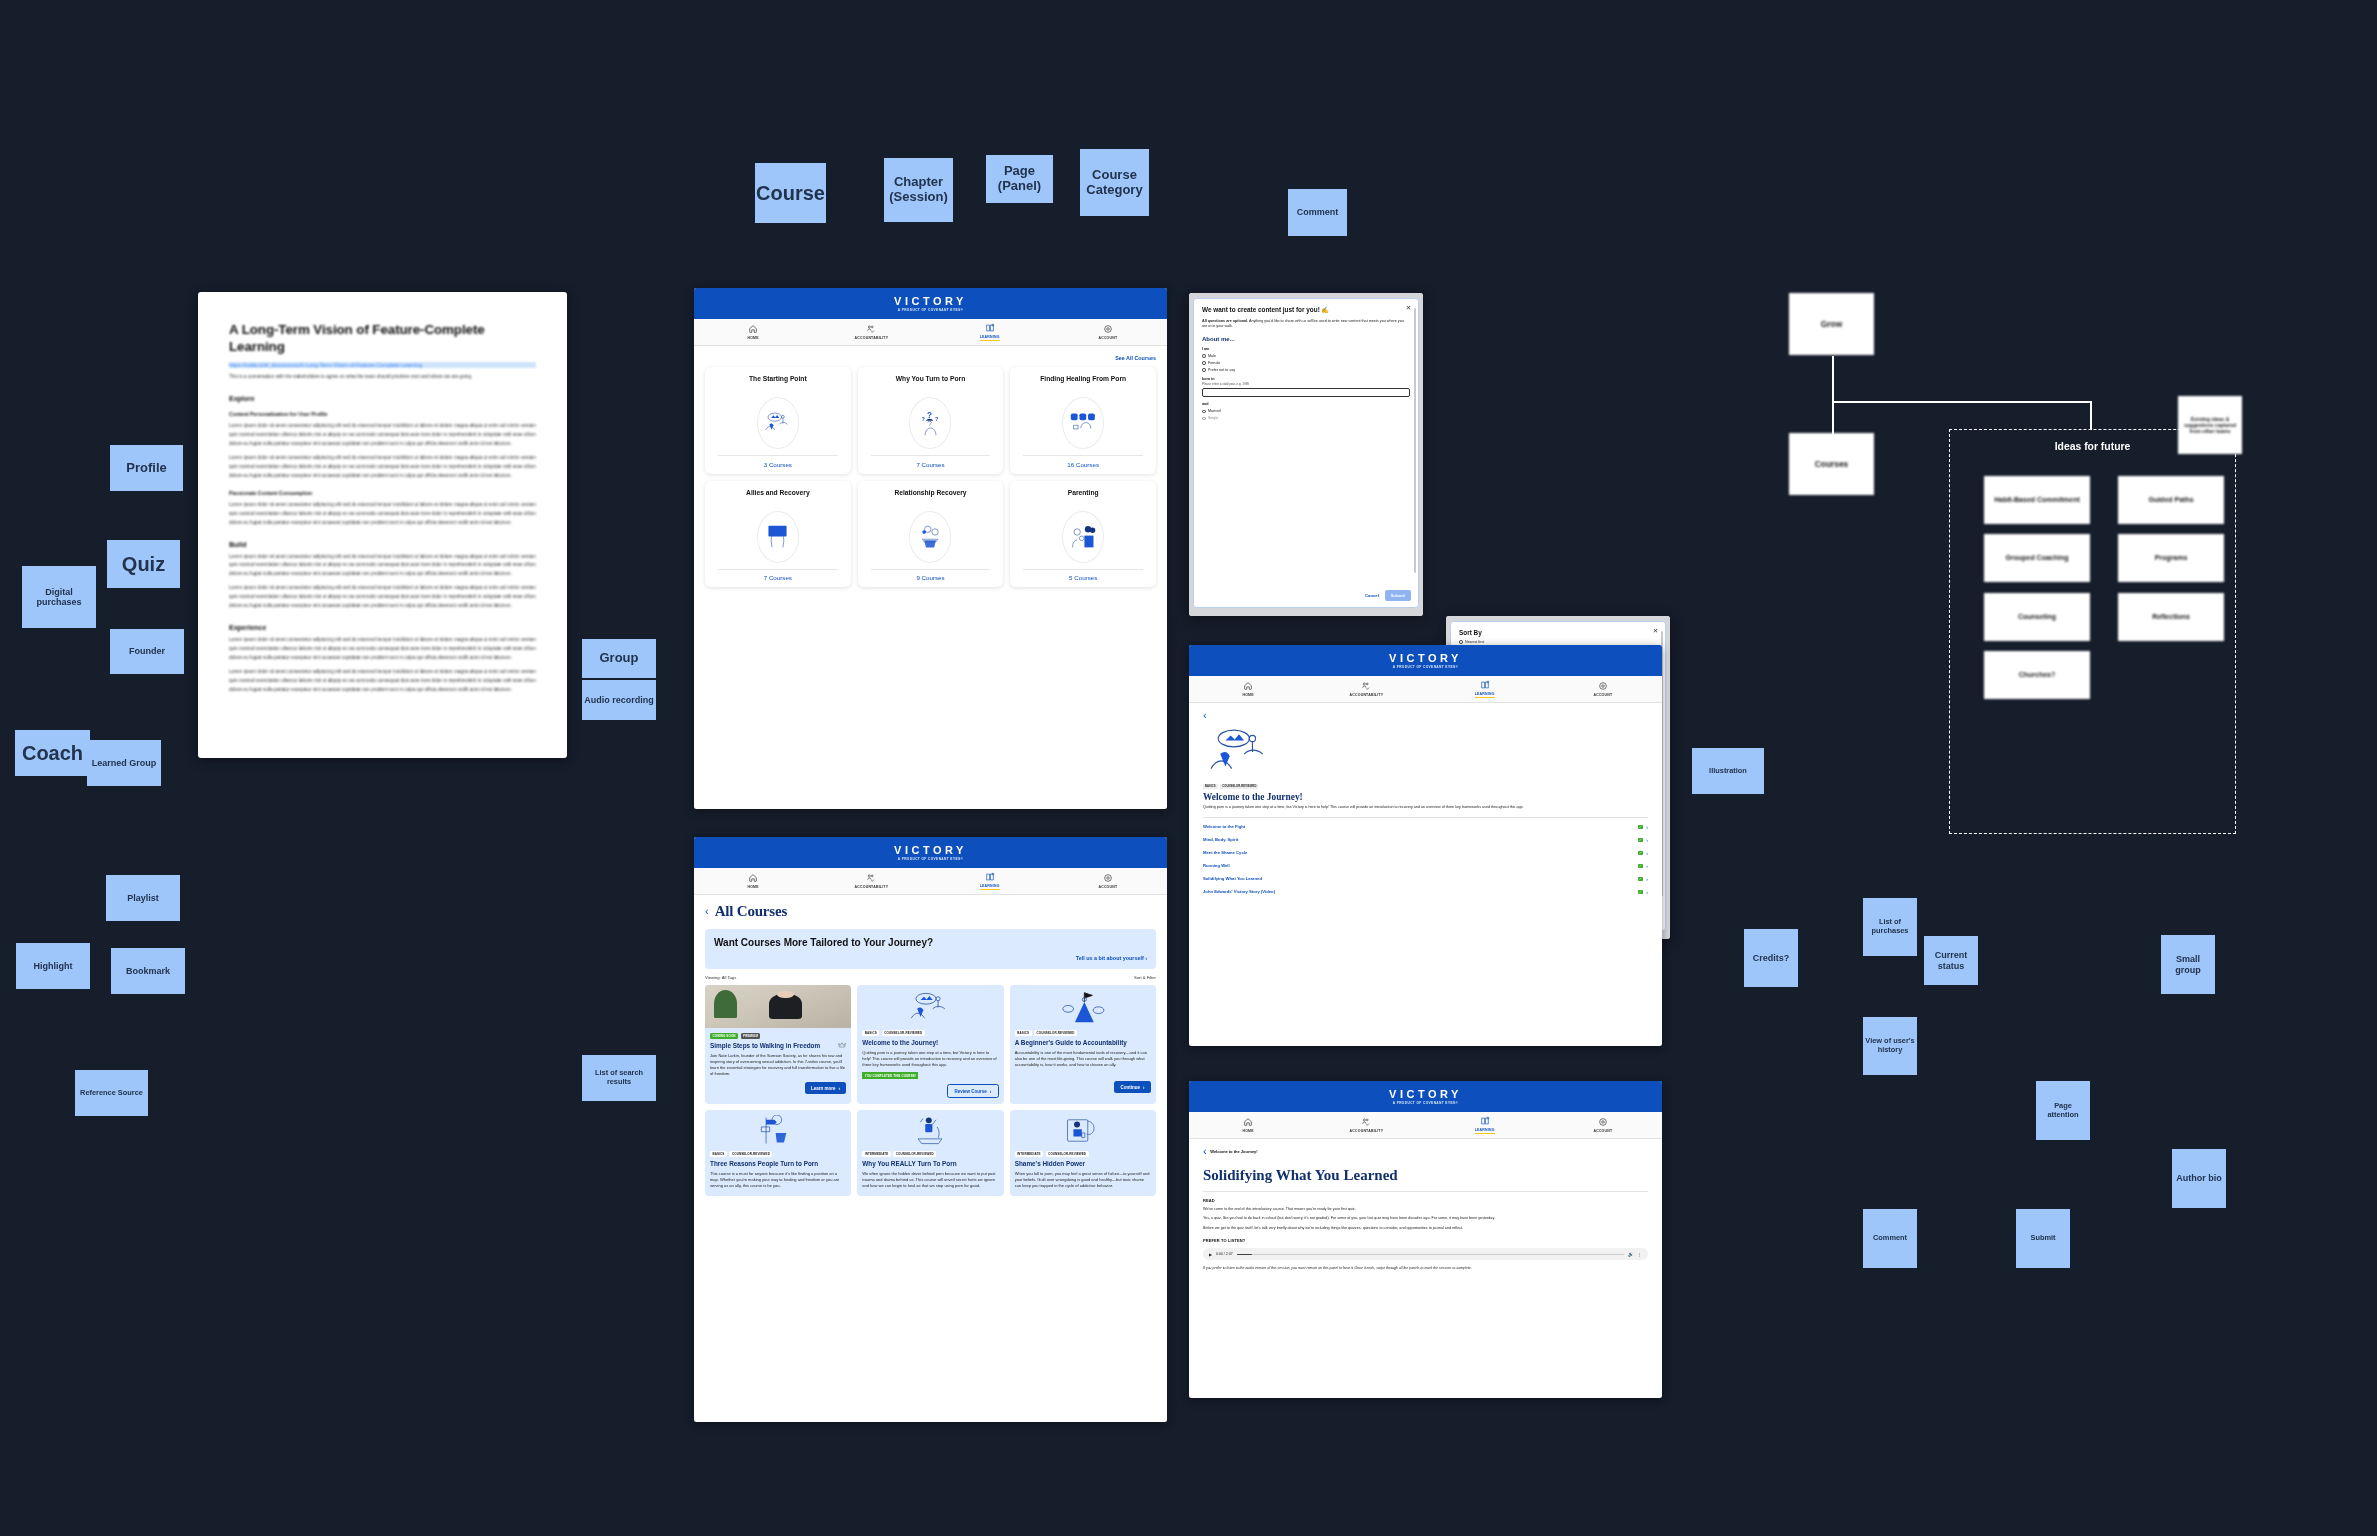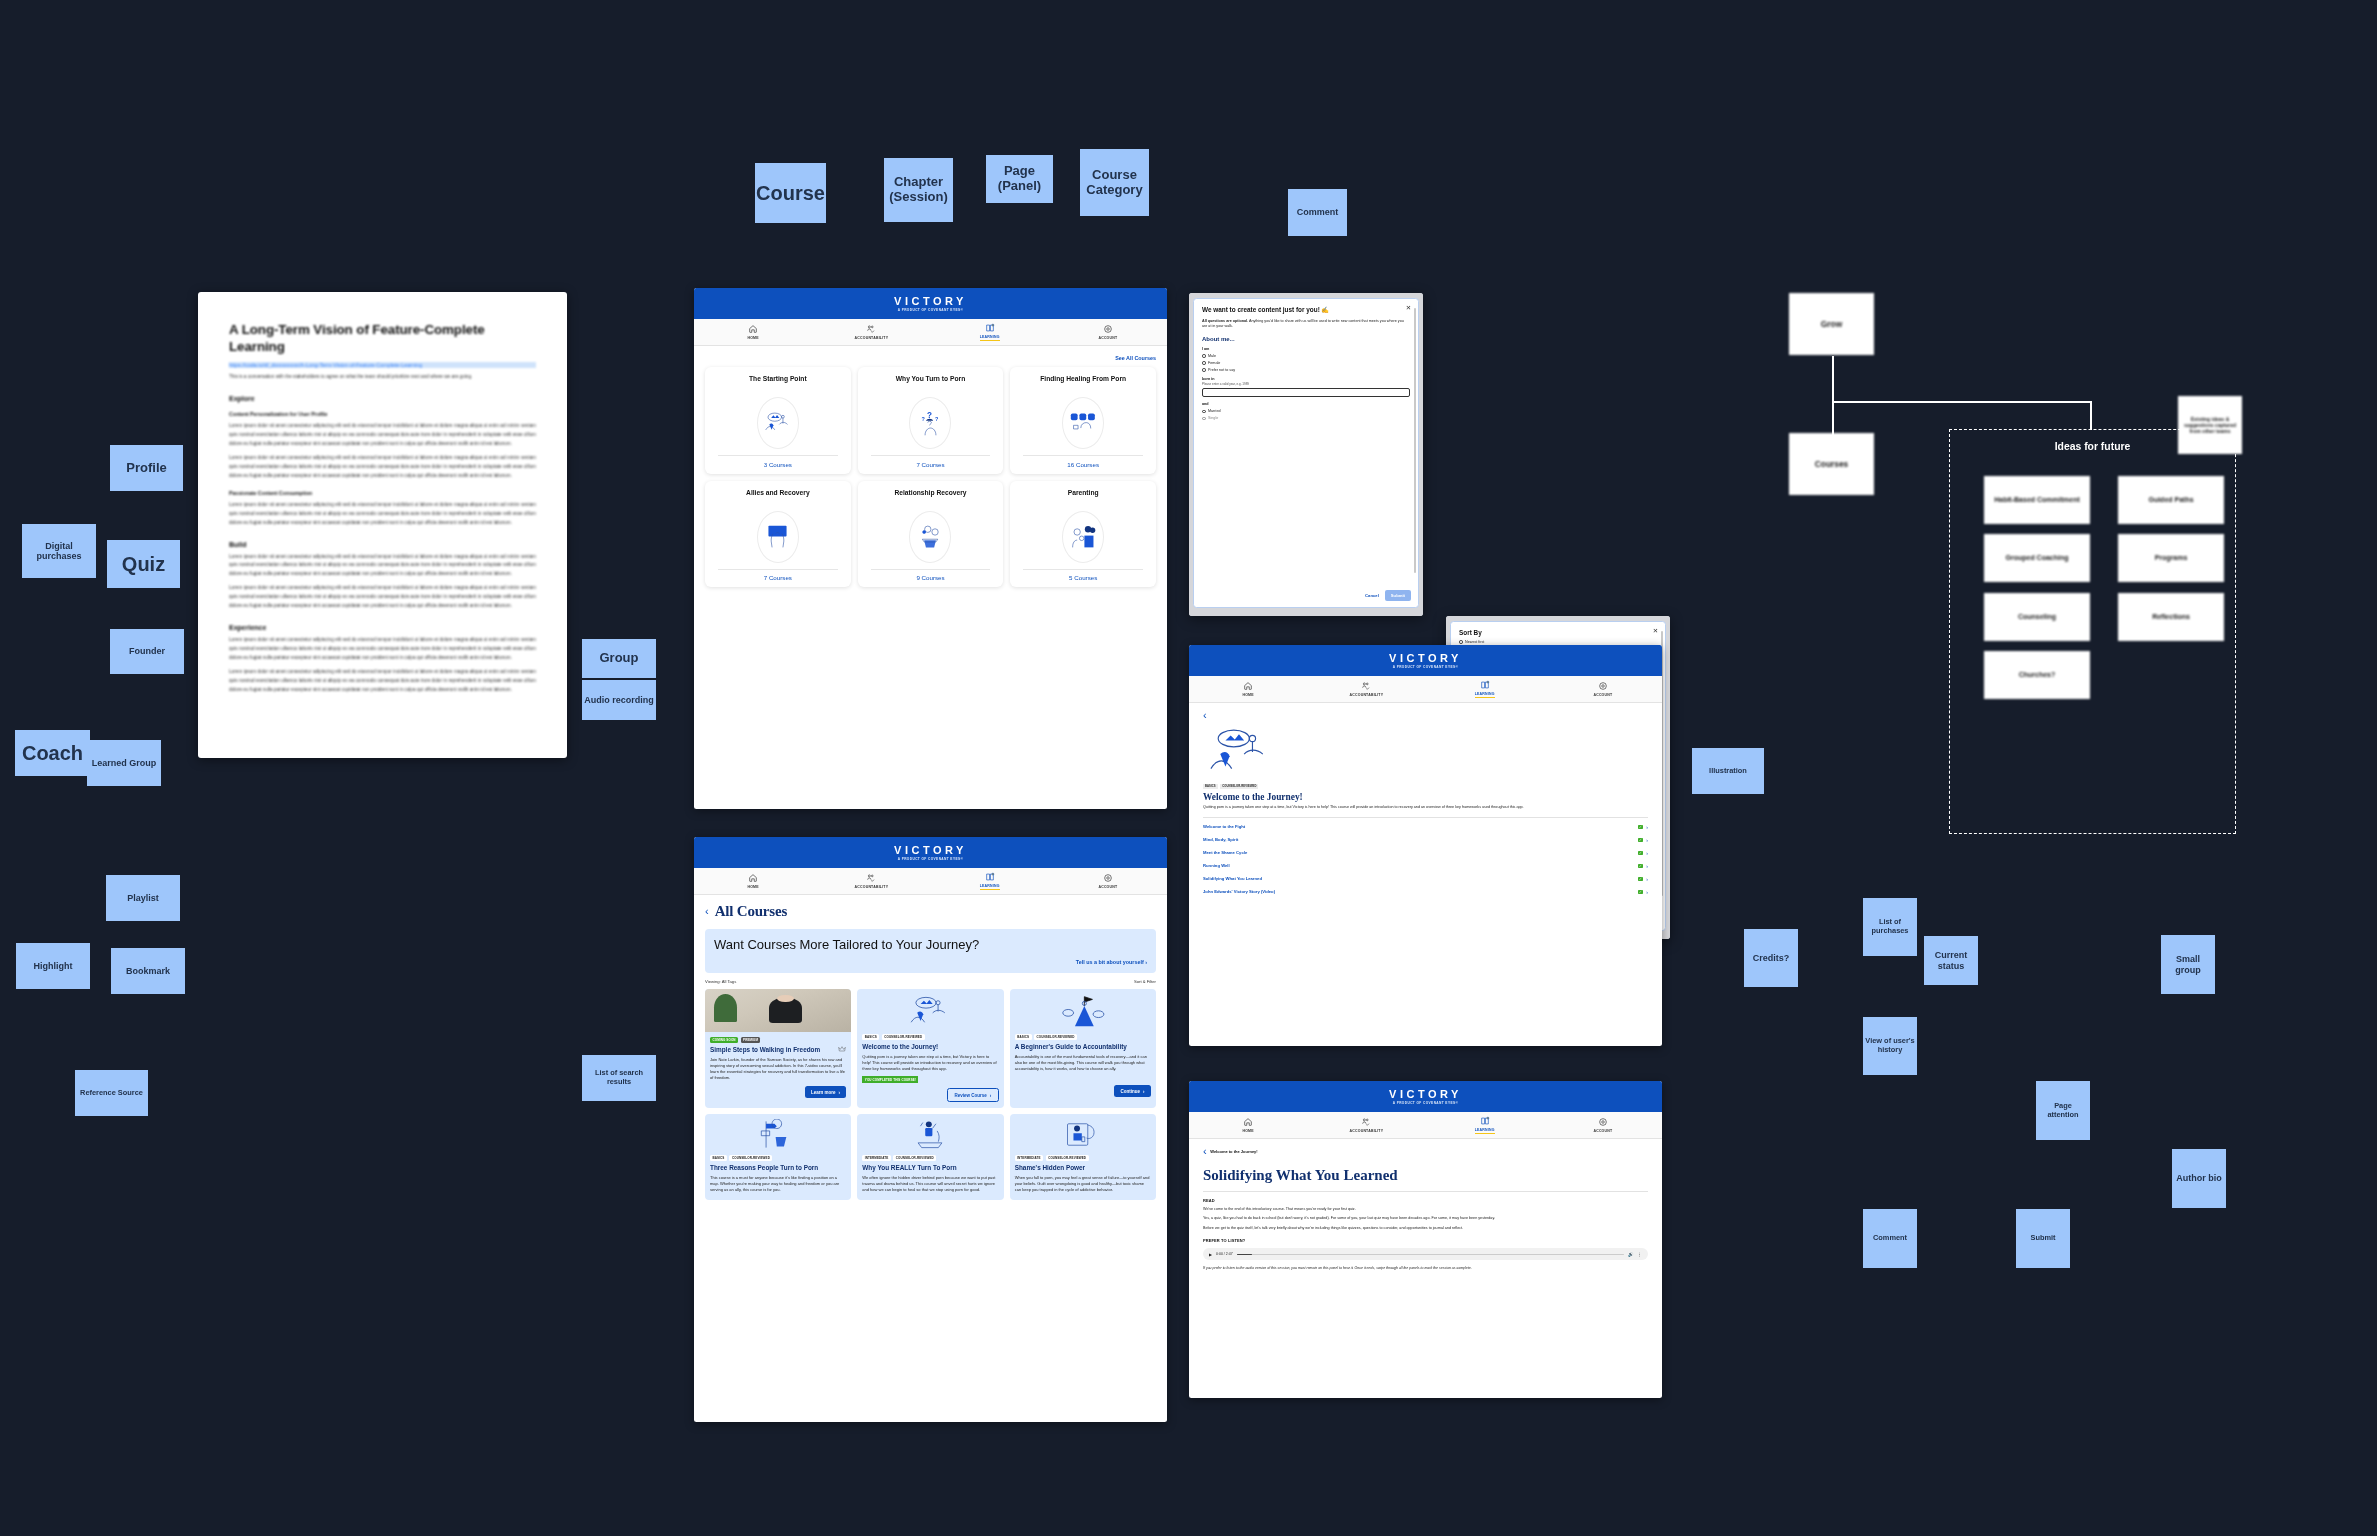--- a/index.html
+++ b/index.html
@@ -67,21 +67,21 @@
   .catcard .ill { width:42px; height:52px; border:0.5px solid #ececec; border-radius:50%;
                   margin:5px 0 6px; display:flex; align-items:center; justify-content:center;}
   .catcard .sep { height:0.5px; background:#e6e6e6; width:88%; }
   .catcard .n { font-size:6.2px; color:#0d50bd; margin-top:5px; }
 
   .backchev { color:#0d50bd; font-size:11px; font-weight:300; line-height:1; }
   .pagetitle { font-family:"Liberation Serif", serif; font-weight:700; color:#11306e;
                font-size:15px; letter-spacing:-0.2px; }
 
   .promo { background:#dbeafe; border-radius:4px; padding:8px 9px; }
-  .promo .h { font-size:13px; font-weight:400; color:#111; }
+  .promo .h { font-size:10px; font-weight:700; color:#111; }
   .promo .a { text-align:right; color:#0d50bd; font-weight:700; font-size:5.4px; margin-top:7px; }
 
   .metarow { display:flex; justify-content:space-between; font-size:4.2px; color:#333; }
 
   .crsgrid { display:grid; grid-template-columns:repeat(3,1fr); gap:6px; }
   .crscard { background:#dbeafe; border-radius:4px; overflow:hidden; display:flex;
              flex-direction:column; }
   .crscard .thumb { height:43px; background:#cfcabc; }
   .crscard .pad { padding:4.5px 5px 6px; }
   .pills { display:flex; gap:2.5px; flex-wrap:wrap; margin-bottom:3px; }
@@ -164,21 +164,21 @@
 
 <div class="canvas">
 
   <div class="note big abs" style="left:755px;top:163px;width:71px;height:60px;">Course</div>
   <div class="note med abs" style="left:884px;top:158px;width:69px;height:64px;">Chapter (Session)</div>
   <div class="note med abs" style="left:986px;top:155px;width:67px;height:48px;">Page (Panel)</div>
   <div class="note med abs" style="left:1080px;top:149px;width:69px;height:67px;">Course Category</div>
   <div class="note sm abs" style="left:1288px;top:189px;width:59px;height:47px;">Comment</div>
 
   <div class="note med abs" style="left:110px;top:445px;width:73px;height:46px;">Profile</div>
-  <div class="note sm abs" style="left:22px;top:524px;width:74px;height:54px;text-align:center;">Digital purchases</div>
+  <div class="note sm abs" style="left:22px;top:566px;width:74px;height:62px;text-align:center;">Digital purchases</div>
   <div class="note big abs" style="left:107px;top:540px;width:73px;height:48px;">Quiz</div>
   <div class="note sm abs" style="left:110px;top:629px;width:74px;height:45px;">Founder</div>
   <div class="note big abs" style="left:0px;top:730px;width:75px;height:46px;margin-left:15px;">Coach</div>
   <div class="note sm abs" style="left:87px;top:740px;width:74px;height:46px;">Learned Group</div>
   <div class="note sm abs" style="left:106px;top:875px;width:74px;height:46px;">Playlist</div>
   <div class="note sm abs" style="left:16px;top:943px;width:74px;height:46px;">Highlight</div>
   <div class="note sm abs" style="left:111px;top:948px;width:74px;height:46px;">Bookmark</div>
   <div class="note xs abs" style="left:75px;top:1070px;width:73px;height:46px;">Reference Source</div>
 
   <div class="note med abs" style="left:582px;top:639px;width:74px;height:39px;">Group</div>

